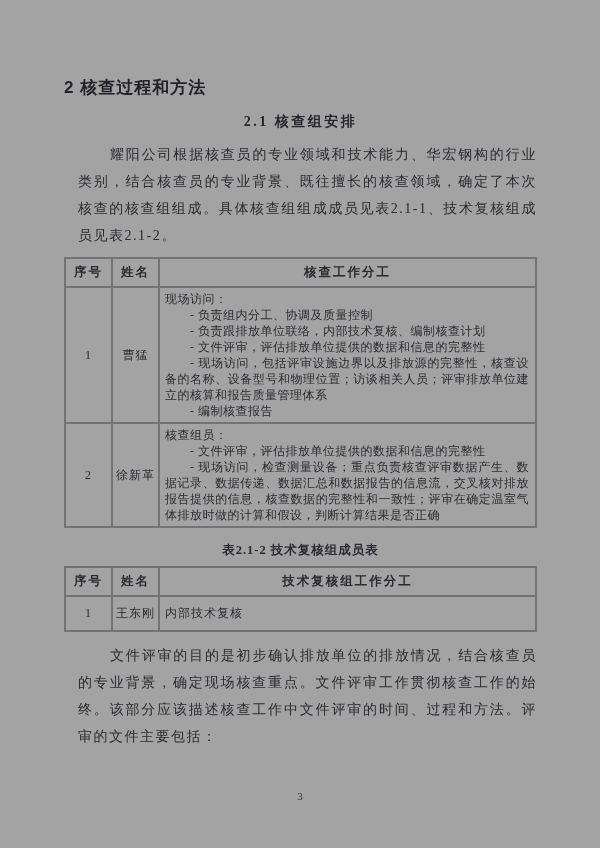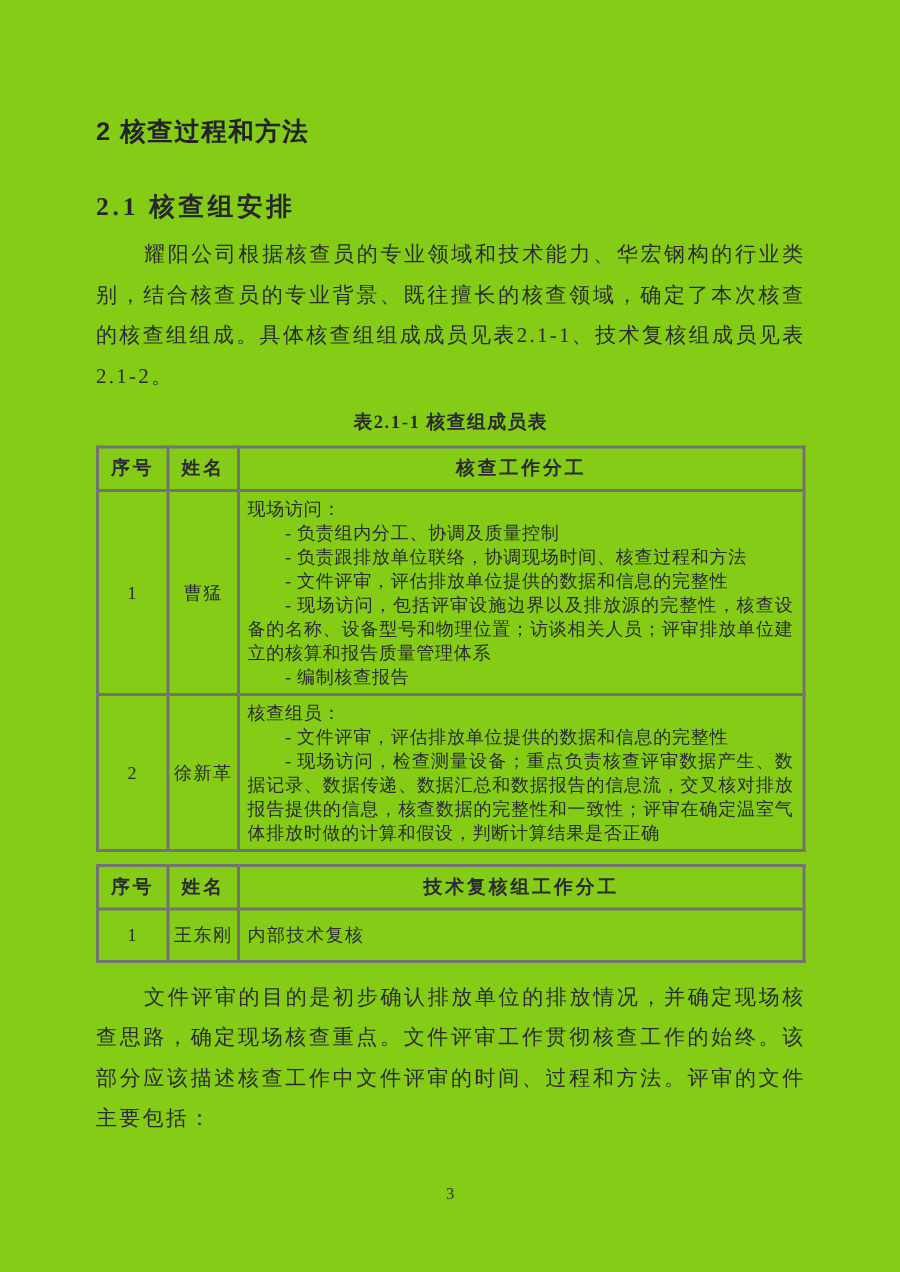--- a/index.html
+++ b/index.html
@@ -1,46 +1,47 @@
 <!DOCTYPE html>
 <html lang="zh"><head>
 <meta charset="utf-8">
 <style>
   html, body { margin: 0; padding: 0; background: #ffffff; }
   .page {
     position: relative;
     width: 600px;
     height: 848px;
     margin: 0 auto;
-    background: #84cc16;
+    background: #a3a3a3;
     box-sizing: border-box;
     padding: 78px 63px 0 64px;
     color: #2b2b31;
     font-family: "Liberation Serif", "DejaVu Serif", serif;
     overflow: hidden;
   }
   .doc-title {
     margin: 0;
     font-family: "Liberation Sans", "DejaVu Sans", sans-serif;
     font-size: 17px;
     line-height: 20px;
     font-weight: bold;
     letter-spacing: 1px;
     color: #222228;
   }
   .sub-heading {
-    margin: 31px 0 0 0;
-    font-size: 17px;
+    margin: 15px 0 0 0;
+    font-size: 14px;
     line-height: 18px;
     font-weight: bold;
     letter-spacing: 2.5px;
     color: #26262c;
+    text-align: center;
   }
   .para {
-    margin: 10px 0 0 0;
+    margin: 10px 0 0 14px;
     font-size: 14px;
     line-height: 27px;
     letter-spacing: 1.5px;
     text-align: justify;
     text-indent: 32px;
   }
   .tbl-caption {
     margin: 8px 0 0 0;
     text-align: center;
     font-weight: bold;
@@ -107,21 +108,20 @@
 <body>
 
 <div class="page">
 
   <h1 class="doc-title">2 核查过程和方法</h1>
 
   <h2 class="sub-heading">2.1 核查组安排</h2>
 
   <p class="para">耀阳公司根据核查员的专业领域和技术能力、华宏钢构的行业类别，结合核查员的专业背景、既往擅长的核查领域，确定了本次核查的核查组组成。具体核查组组成成员见表2.1-1、技术复核组成员见表2.1-2。</p>
 
-  <div class="tbl-caption">表2.1-1 核查组成员表</div>
 
   <table class="member-table">
     <colgroup>
       <col style="width:47px">
         <col style="width:47px">
         <col>
     </colgroup>
     <thead>
         <tr>
           <th>序号</th>
@@ -129,38 +129,39 @@
           <th>核查工作分工</th>
         </tr>
       </thead>
     <tbody>
         <tr>
           <td class="c-num">1</td>
           <td class="c-name">曹猛</td>
           <td class="c-div">
             <p class="dline">现场访问：</p>
             <p class="dline bullet">- 负责组内分工、协调及质量控制</p>
-            <p class="dline bullet">- 负责跟排放单位联络，协调现场时间、核查过程和方法</p>
+            <p class="dline bullet">- 负责跟排放单位联络，内部技术复核、编制核查计划</p>
             <p class="dline bullet">- 文件评审，评估排放单位提供的数据和信息的完整性</p>
             <p class="dline bullet">- 现场访问，包括评审设施边界以及排放源的完整性，核查设备的名称、设备型号和物理位置；访谈相关人员；评审排放单位建立的核算和报告质量管理体系</p>
             <p class="dline bullet">- 编制核查报告</p>
           </td>
         </tr>
         <tr>
           <td class="c-num">2</td>
           <td class="c-name">徐新革</td>
           <td class="c-div">
             <p class="dline">核查组员：</p>
             <p class="dline bullet">- 文件评审，评估排放单位提供的数据和信息的完整性</p>
             <p class="dline bullet">- 现场访问，检查测量设备；重点负责核查评审数据产生、数据记录、数据传递、数据汇总和数据报告的信息流，交叉核对排放报告提供的信息，核查数据的完整性和一致性；评审在确定温室气体排放时做的计算和假设，判断计算结果是否正确</p>
           </td>
         </tr>
       </tbody>
   </table>
 
+  <div class="tbl-caption second">表2.1-2 技术复核组成员表</div>
 
   <table class="member-table">
     <colgroup>
       <col style="width:47px">
         <col style="width:47px">
         <col>
     </colgroup>
     <thead>
         <tr>
           <th>序号</th>
@@ -173,17 +174,17 @@
           <td class="c-num">1</td>
           <td class="c-name">王东刚</td>
           <td class="c-div center">
             <p class="dline">内部技术复核</p>
           </td>
         </tr>
       </tbody>
   </table>
 
 
-  <p class="para">文件评审的目的是初步确认排放单位的排放情况，并确定现场核查思路，确定现场核查重点。文件评审工作贯彻核查工作的始终。该部分应该描述核查工作中文件评审的时间、过程和方法。评审的文件主要包括：</p>
+  <p class="para">文件评审的目的是初步确认排放单位的排放情况，结合核查员的专业背景，确定现场核查重点。文件评审工作贯彻核查工作的始终。该部分应该描述核查工作中文件评审的时间、过程和方法。评审的文件主要包括：</p>
 
   <div class="page-num">3</div>
 
 </div>
 
 </body></html>

